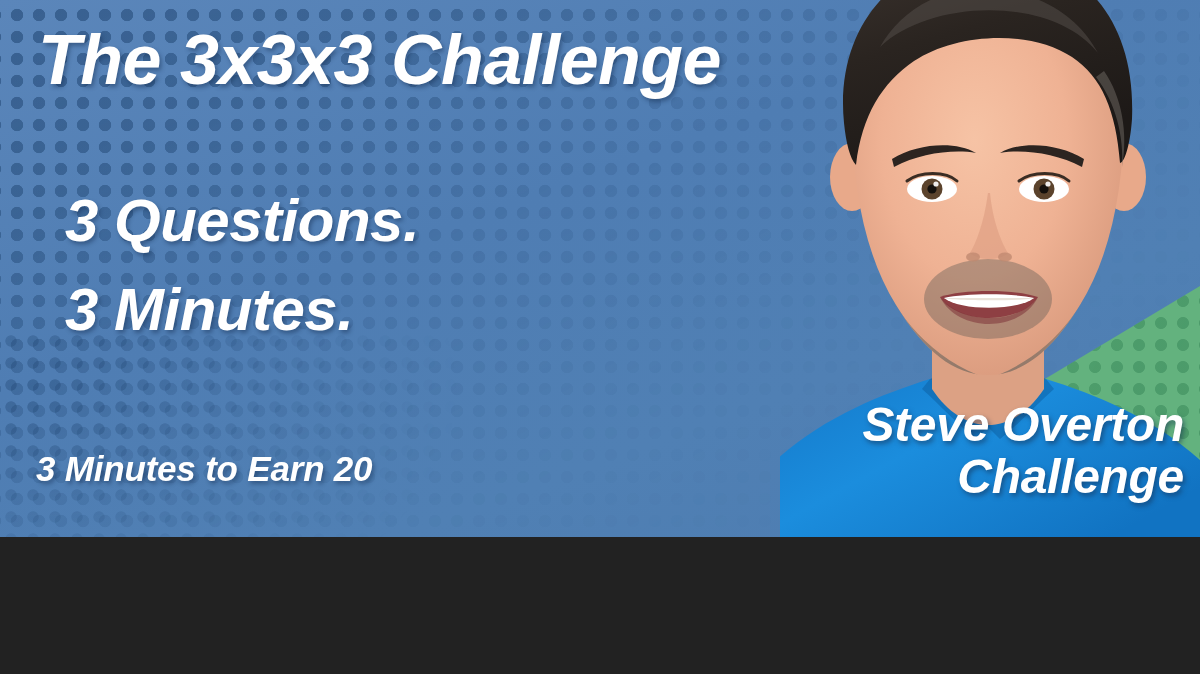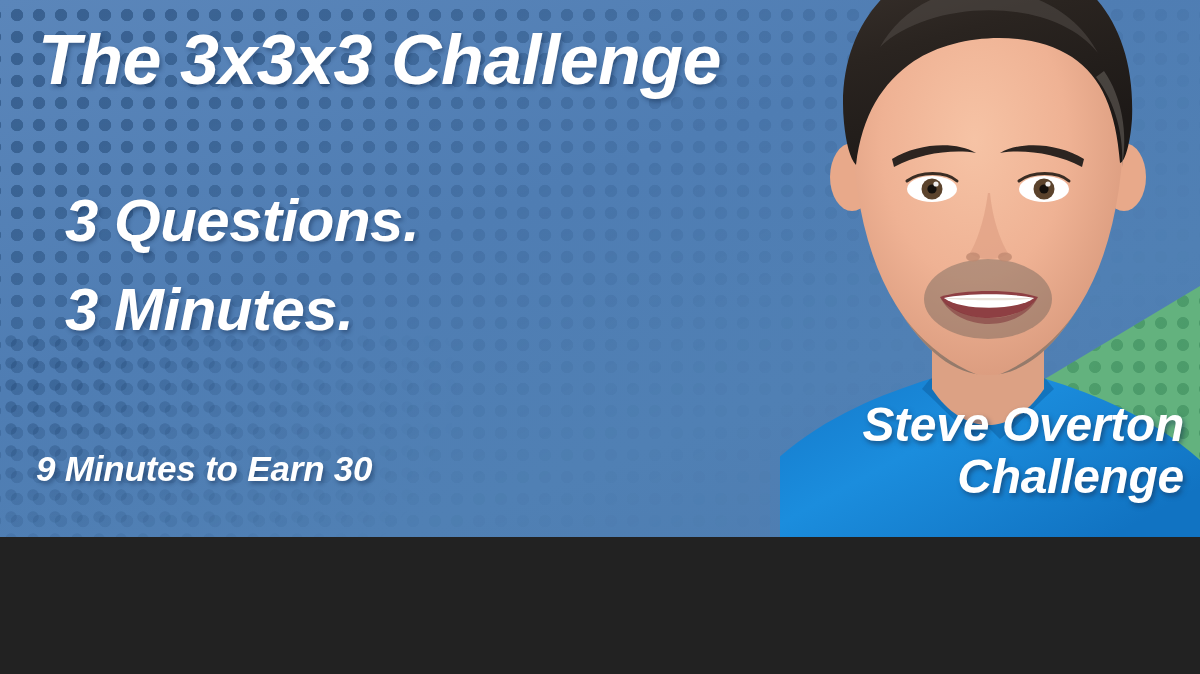--- a/index.html
+++ b/index.html
@@ -226,21 +226,21 @@
   </div>
 
   <div class="headline">The 3x3x3 Challenge</div>
 
   <div class="lines">
     <div>3 Questions.</div>
     <div>3 Minutes.</div>
   </div>
 
   <div class="footer-left">
-    <div>9 Minutes to Earn 30</div>
+    <div>3 Minutes to Earn 20</div>
   </div>
 
   <div class="speaker">
     <div>Steve Overton</div>
     <div>Challenge</div>
   </div>
 
 </div>
 
 </body></html>

